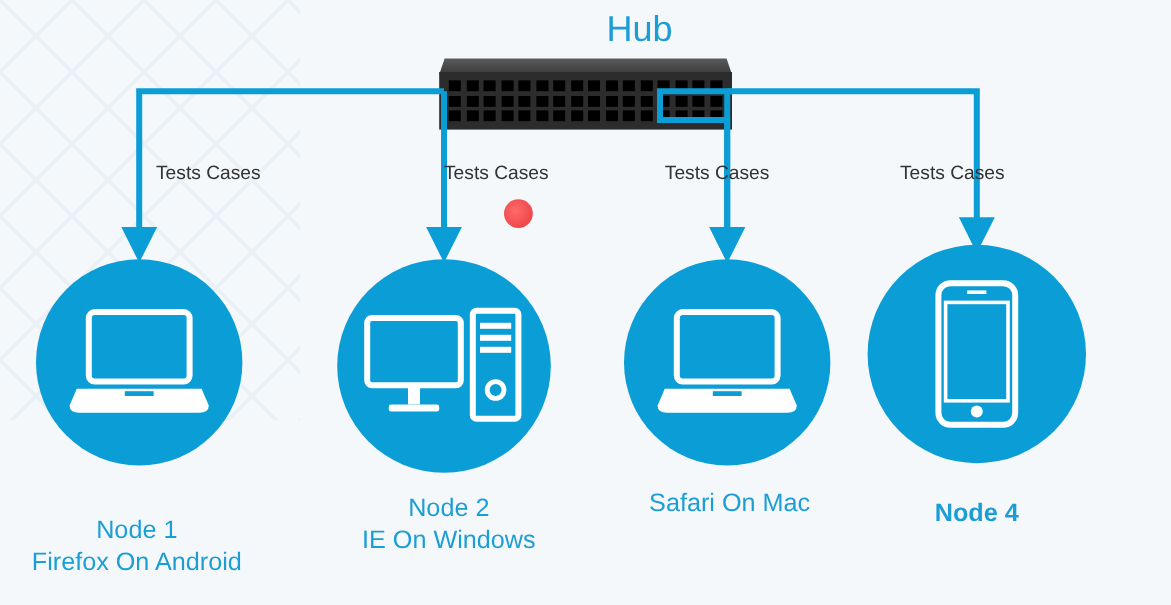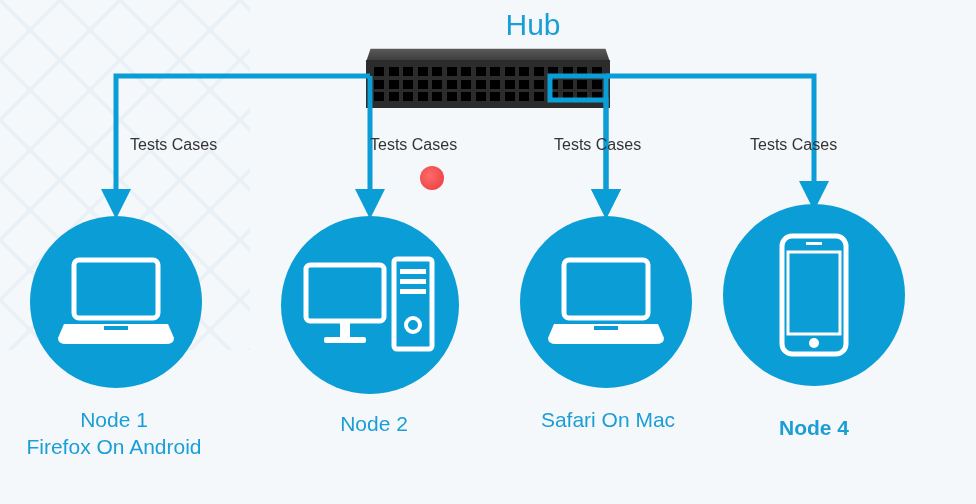--- a/index.html
+++ b/index.html
@@ -99,21 +99,21 @@
     color: #1b9ed6;
     font-size: 21px;
     line-height: 27px;
     width: 220px;
   }
   
   .n1 { left: 30px; top: 216px; }
   .n2 { left: 281px; top: 216px; width: 178px; height: 178px; }
   .n3 { left: 520px; top: 216px; }
   .n4 { left: 723px; top: 204px; width: 182px; height: 182px; }
-  .l1 { left: 4px; top: 406px; text-align: center; }
+  .l1 { left: 4px; top: 428px; text-align: center; }
   .l2 { left: 264px; top: 410px; }
   .l3 { left: 498px; top: 406px; }
   .l4 { left: 704px; top: 414px; font-weight: bold; }
   .al1 { left: 130px; top: 136px; }
   .al2 { left: 370px; top: 136px; }
   .al3 { left: 554px; top: 136px; }
   .al4 { left: 750px; top: 136px; }
 </style>
 </head>
 <body>
@@ -233,20 +233,21 @@
 
     <rect x="94" y="14" width="38" height="90" rx="3" fill="none" stroke="#fff" stroke-width="5"></rect>
     <rect x="100" y="24" width="26" height="5" fill="#fff"></rect>
     <rect x="100" y="34" width="26" height="5" fill="#fff"></rect>
     <rect x="100" y="44" width="26" height="5" fill="#fff"></rect>
     <circle cx="113" cy="80" r="7" fill="none" stroke="#fff" stroke-width="4"></circle>
   </svg>
 </div>
 <div class="node-label l2">
   <div>Node 2</div>
+  <div>IE On Windows</div>
 </div>
 
 <div class="node-circle n3">
   <svg width="120" height="100" viewBox="0 0 120 100">
     <rect x="18" y="8" width="84" height="58" rx="5" fill="none" stroke="#fff" stroke-width="5"></rect>
     <rect x="26" y="16" width="68" height="42" fill="#0b9dd6"></rect>
     <path d="M8 72 L112 72 L118 86 Q118 92 110 92 L10 92 Q2 92 2 86 Z" fill="#fff"></path>
     <rect x="48" y="74" width="24" height="4" fill="#0b9dd6"></rect>
   </svg>
 </div>

